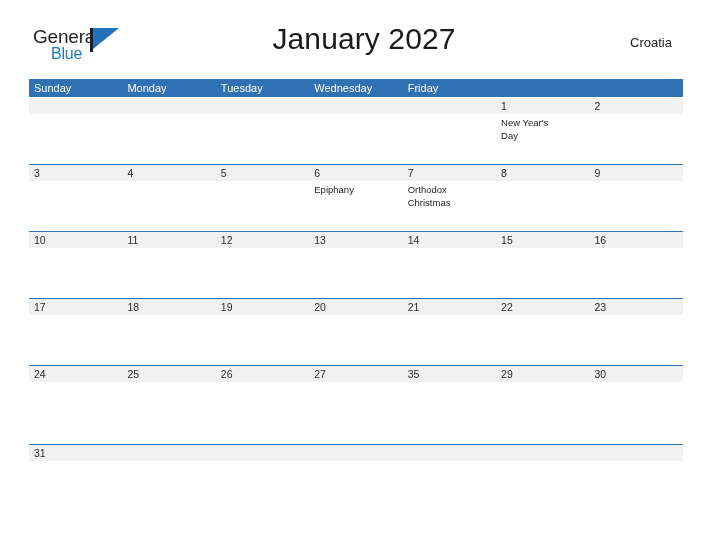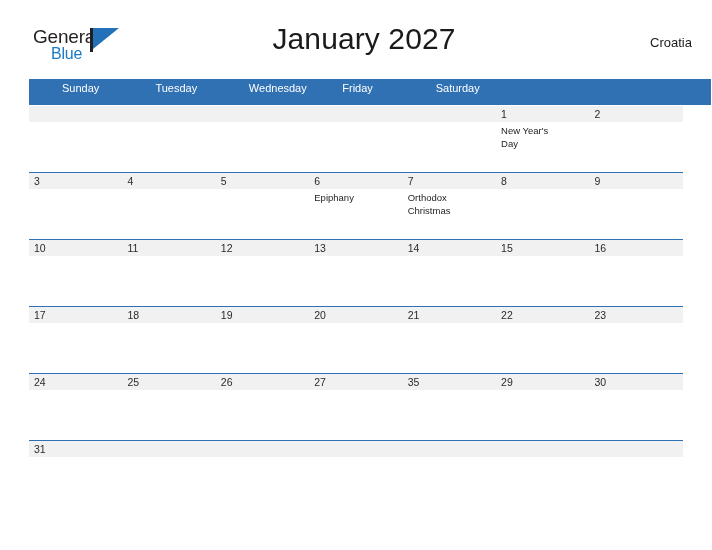--- a/index.html
+++ b/index.html
@@ -87,59 +87,59 @@
     width: 712px;
     text-align: center;
     font-size: 30px;
     color: #1a1a1a;
     font-weight: normal;
     letter-spacing: 0.1px;
   }
 
   .country {
     position: absolute;
-    right: 20px;
+    right: 40px;
     top: 13px;
     font-size: 13px;
     color: #1a1a1a;
   }
 
   
   .calendar {
     position: absolute;
     left: 29px;
     top: 79px;
     width: 654px;
   }
 
   .weekday-header {
     display: flex;
     width: 654px;
-    height: 26px;
+    height: 18px;
     background: #2f71b3;
-    padding-left: 28px;
   }
   .weekday-header .wd {
     width: 93.43px;
     box-sizing: border-box;
     padding-left: 5px;
     color: #ffffff;
     font-size: 11px;
     line-height: 18px;
     white-space: nowrap;
     overflow: hidden;
   }
 
   .week {
     position: relative;
     width: 654px;
     height: 67px;
   }
   .week.last {
     height: 40px;
+    margin-top: 12px;
   }
   .week .rule {
     position: absolute;
     left: 0;
     top: 0;
     width: 654px;
     height: 1px;
     background: #2f71b3;
   }
   .week .band {
@@ -199,24 +199,24 @@
     <div class="cal-title">January 2027</div>
 
     <div class="country">Croatia</div>
 
   </div>
 
   <div class="calendar">
 
     <div class="weekday-header">
       <div class="wd">Sunday</div>
+      <div class="wd">Monday</div>
       <div class="wd">Tuesday</div>
       <div class="wd">Wednesday</div>
       <div class="wd">Friday</div>
-      <div class="wd">Saturday</div>
     </div>
 
     <div id="weeks-container">
         <div class="week first">
           <div class="band"></div>
           <div class="cells">
             <div class="day">
               <span class="day-num"></span>
             </div>
             <div class="day">

